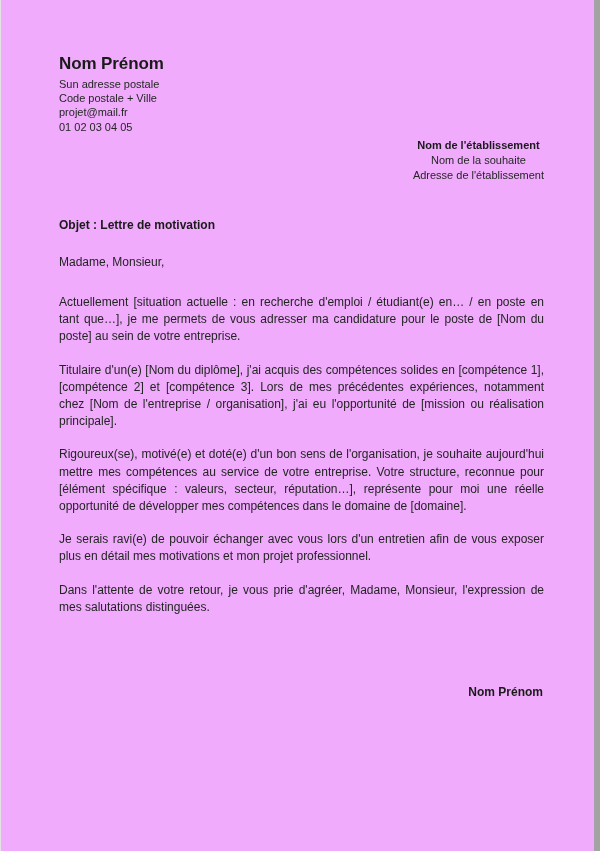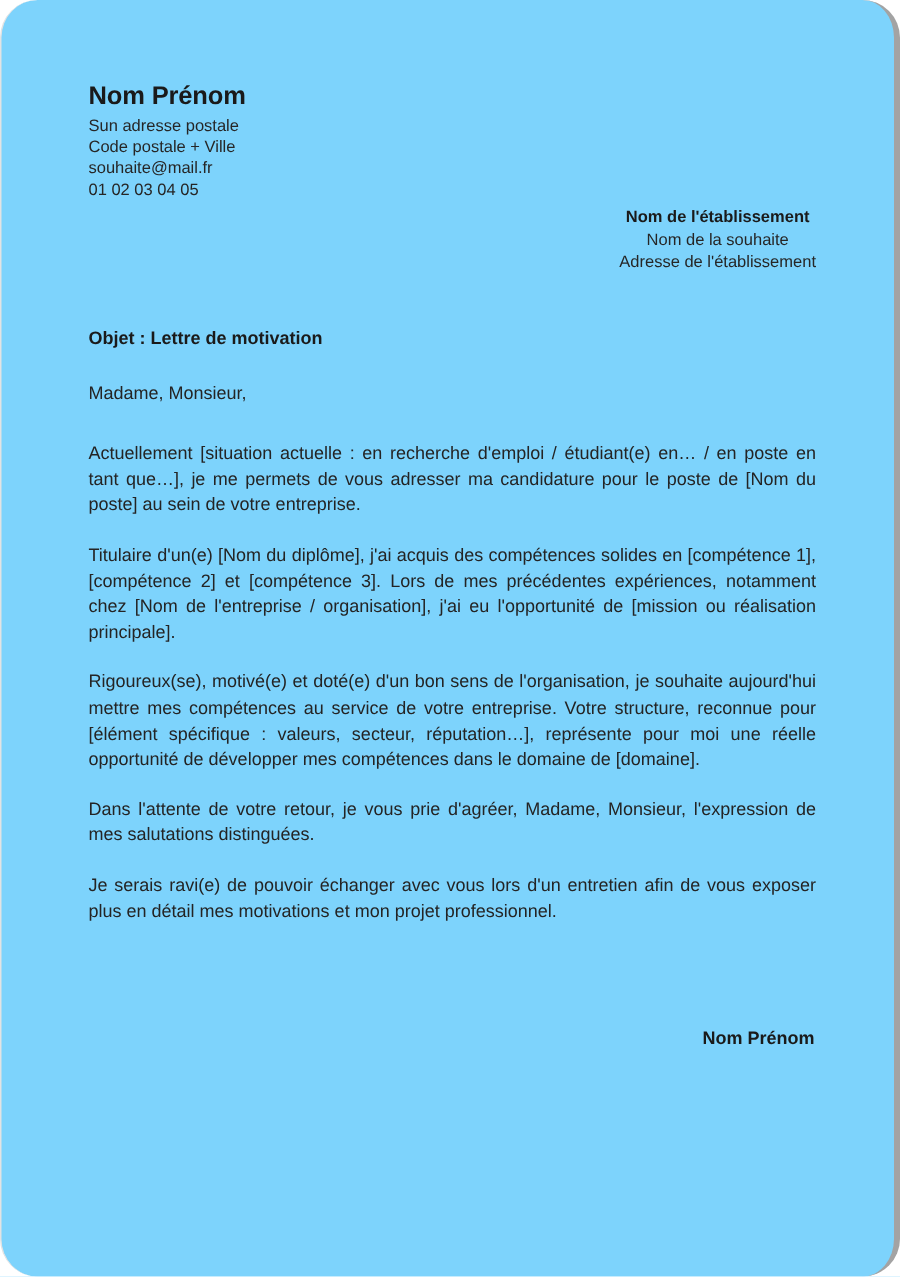--- a/index.html
+++ b/index.html
@@ -8,26 +8,25 @@
     background: #ffffff;
   }
   body {
     font-family: "Liberation Sans", sans-serif;
     -webkit-font-smoothing: antialiased;
   }
   .page {
     position: relative;
     width: 600px;
     height: 851px;
-    background: #7dd3fc;
+    background: #f0abfc;
     border-left: 1px solid #e3e3e3;
-    border-right: 4px solid #a3a3a3;
+    border-right: 6px solid #a3a3a3;
     box-sizing: border-box;
     overflow: hidden;
-    border-radius: 25px;
   }
   .sheet {
     position: absolute;
     left: 58px;
     top: 0;
     width: 485px;
   }
 
   
   .sender {
@@ -120,37 +119,37 @@
 </head>
 <body>
 
 <div class="page">
   <div class="sheet">
 
     <div class="sender">
       <div class="sender-name">Nom Prénom</div>
       <div class="sender-line">Sun adresse postale</div>
       <div class="sender-line">Code postale + Ville</div>
-      <div class="sender-line">souhaite@mail.fr</div>
+      <div class="sender-line">projet@mail.fr</div>
       <div class="sender-line">01 02 03 04 05</div>
     </div>
 
     <div class="recipient">
       <div class="recipient-name">Nom de l'établissement</div>
       <div class="recipient-line">Nom de la souhaite</div>
       <div class="recipient-line">Adresse de l'établissement</div>
     </div>
 
     <div class="subject">Objet : Lettre de motivation</div>
 
     <div class="body-block">
       <p class="salutation">Madame, Monsieur,</p>
       <p class="para">Actuellement [situation actuelle : en recherche d'emploi / étudiant(e) en… / en poste en tant que…], je me permets de vous adresser ma candidature pour le poste de [Nom du poste] au sein de votre entreprise.</p>
       <p class="para">Titulaire d'un(e) [Nom du diplôme], j'ai acquis des compétences solides en [compétence 1], [compétence 2] et [compétence 3]. Lors de mes précédentes expériences, notamment chez [Nom de l'entreprise / organisation], j'ai eu l'opportuni­té de [mission ou réalisation principale].</p>
       <p class="para">Rigoureux(se), motivé(e) et doté(e) d'un bon sens de l'organisation, je souhaite aujourd'hui mettre mes compétences au service de votre entreprise. Votre structure, reconnue pour [élément spécifique : valeurs, secteur, réputation…], représente pour moi une réelle opportunité de développer mes compétences dans le domaine de [domaine].</p>
+      <p class="para">Je serais ravi(e) de pouvoir échanger avec vous lors d'un entretien afin de vous exposer plus en détail mes motivations et mon projet professionnel.</p>
       <p class="para">Dans l'attente de votre retour, je vous prie d'agréer, Madame, Monsieur, l'expression de mes salutations distinguées.</p>
-      <p class="para">Je serais ravi(e) de pouvoir échanger avec vous lors d'un entretien afin de vous exposer plus en détail mes motivations et mon projet professionnel.</p>
     </div>
 
     <div class="signature">Nom Prénom</div>
 
   </div>
 </div>
 
 </body></html>

